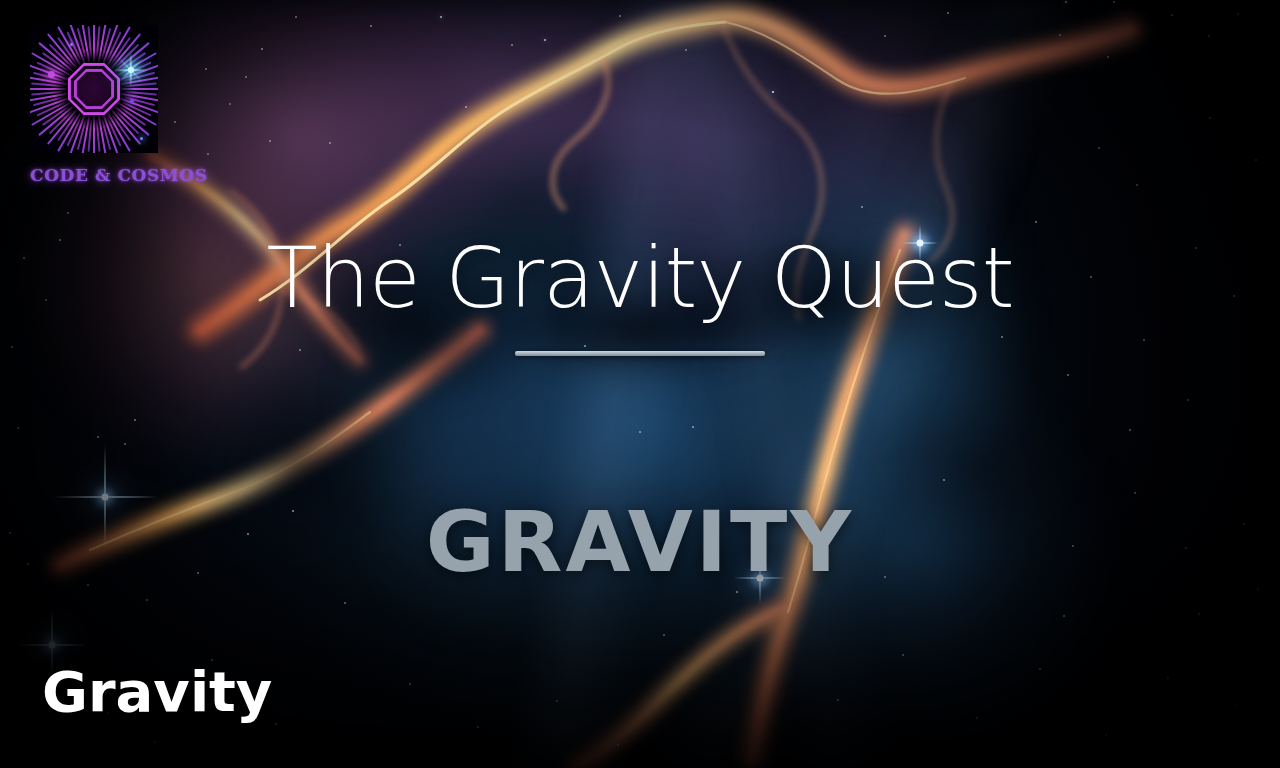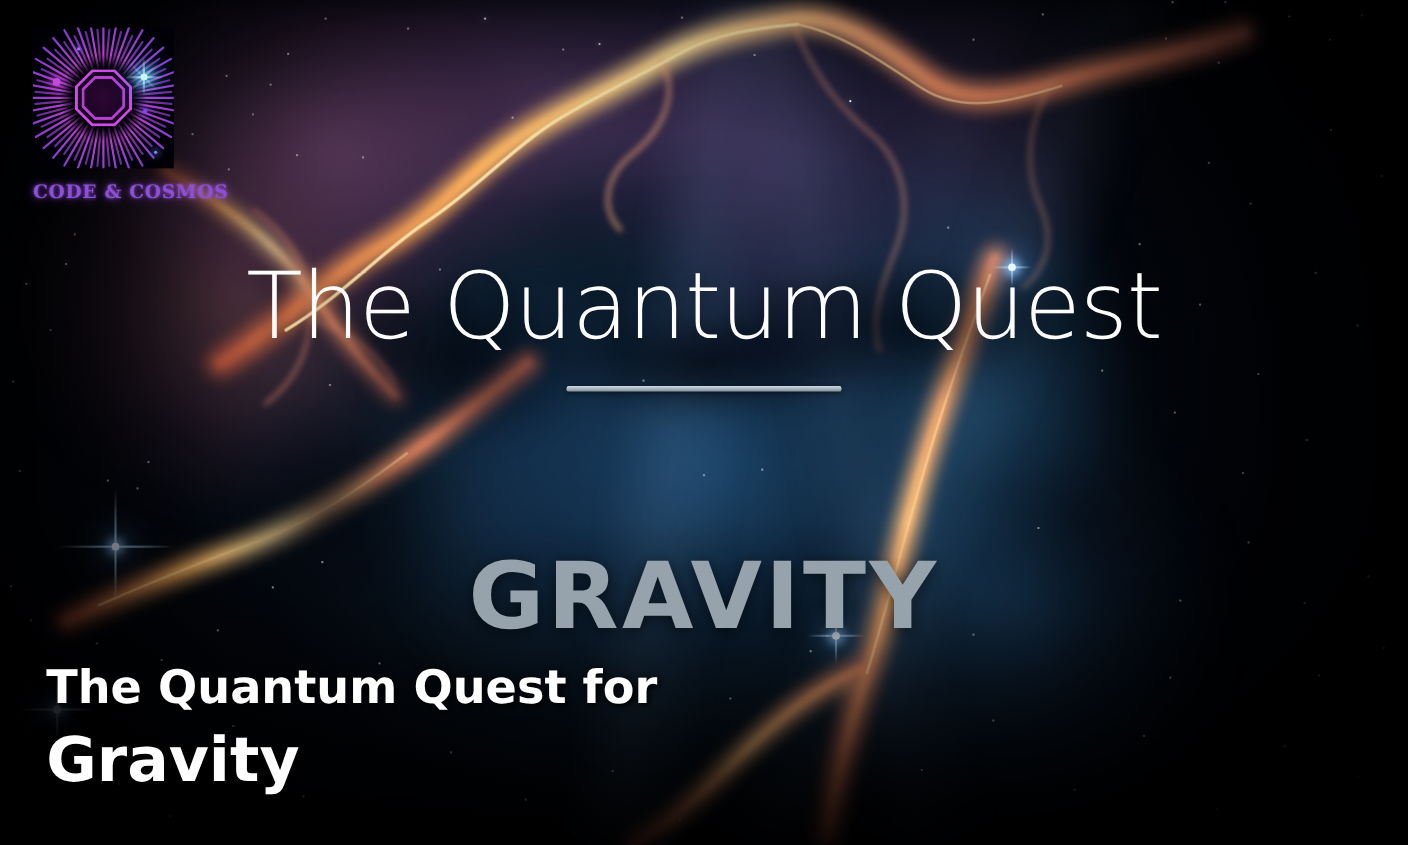--- a/index.html
+++ b/index.html
@@ -474,22 +474,21 @@
         <div class="r" style="transform:translate(-50%,-50%) rotate(-45deg); opacity:.5"></div>
       </div>
       <div class="spark" style="left:18px;top:46px;width:7px;height:7px;background:#c24ae0;box-shadow:0 0 9px 4px rgba(194,74,224,0.65);"></div>
       <div class="spark" style="left:100px;top:74px;width:4px;height:4px;background:#7a4ae0;box-shadow:0 0 7px 3px rgba(122,74,224,0.6);"></div>
       <div class="spark" style="left:40px;top:18px;width:3px;height:3px;background:#9a6aff;box-shadow:0 0 6px 2px rgba(154,106,255,0.6);"></div>
       <div class="spark" style="left:110px;top:112px;width:3px;height:3px;background:#6a8aff;box-shadow:0 0 6px 2px rgba(106,138,255,0.5);"></div>
     </div>
     <div id="logo-text">CODE &amp; COSMOS</div>
   </div>
 
-  <div id="poster-title">The Quantum Quest</div>
+  <div id="poster-title">The Gravity Quest</div>
   <div id="poster-divider"></div>
   <div id="poster-gravity">GRAVITY</div>
 
   <div id="caption">
-    <div id="caption-line1">The Quantum Quest for</div>
     <div id="caption-line2">Gravity</div>
   </div>
 
 </div>
 
 </body></html>

